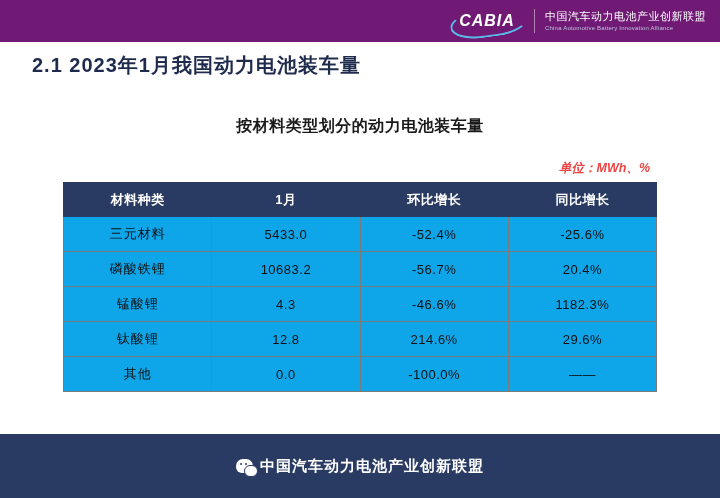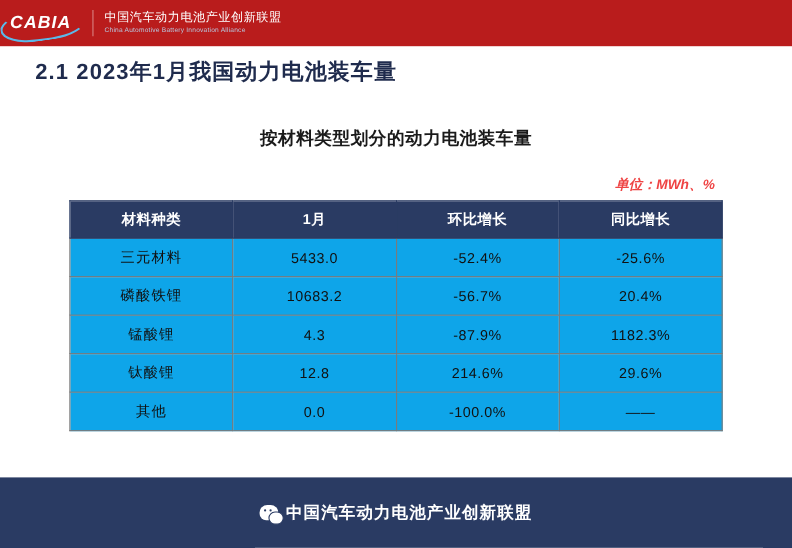--- a/index.html
+++ b/index.html
@@ -14,24 +14,24 @@
     overflow: hidden;
     position: relative;
   }
 
   
   .header {
     position: absolute;
     left: 0; top: 0;
     width: 720px;
     height: 42px;
-    background: #b91c1c;
-    display: flex;
-    align-items: center;
-    justify-content: flex-start;
+    background: #701a75;
+    display: flex;
+    align-items: center;
+    justify-content: flex-end;
   }
   .brand-wrap {
     display: flex;
     align-items: center;
     padding-right: 14px;
   }
   .brand-logo {
     position: relative;
     width: 74px;
     height: 30px;
@@ -231,21 +231,21 @@
     </tr>
     <tr>
       <td>磷酸铁锂</td>
       <td>10683.2</td>
       <td>-56.7%</td>
       <td>20.4%</td>
     </tr>
     <tr>
       <td>锰酸锂</td>
       <td>4.3</td>
-      <td>-87.9%</td>
+      <td>-46.6%</td>
       <td>1182.3%</td>
     </tr>
     <tr>
       <td>钛酸锂</td>
       <td>12.8</td>
       <td>214.6%</td>
       <td>29.6%</td>
     </tr>
     <tr>
       <td>其他</td>

